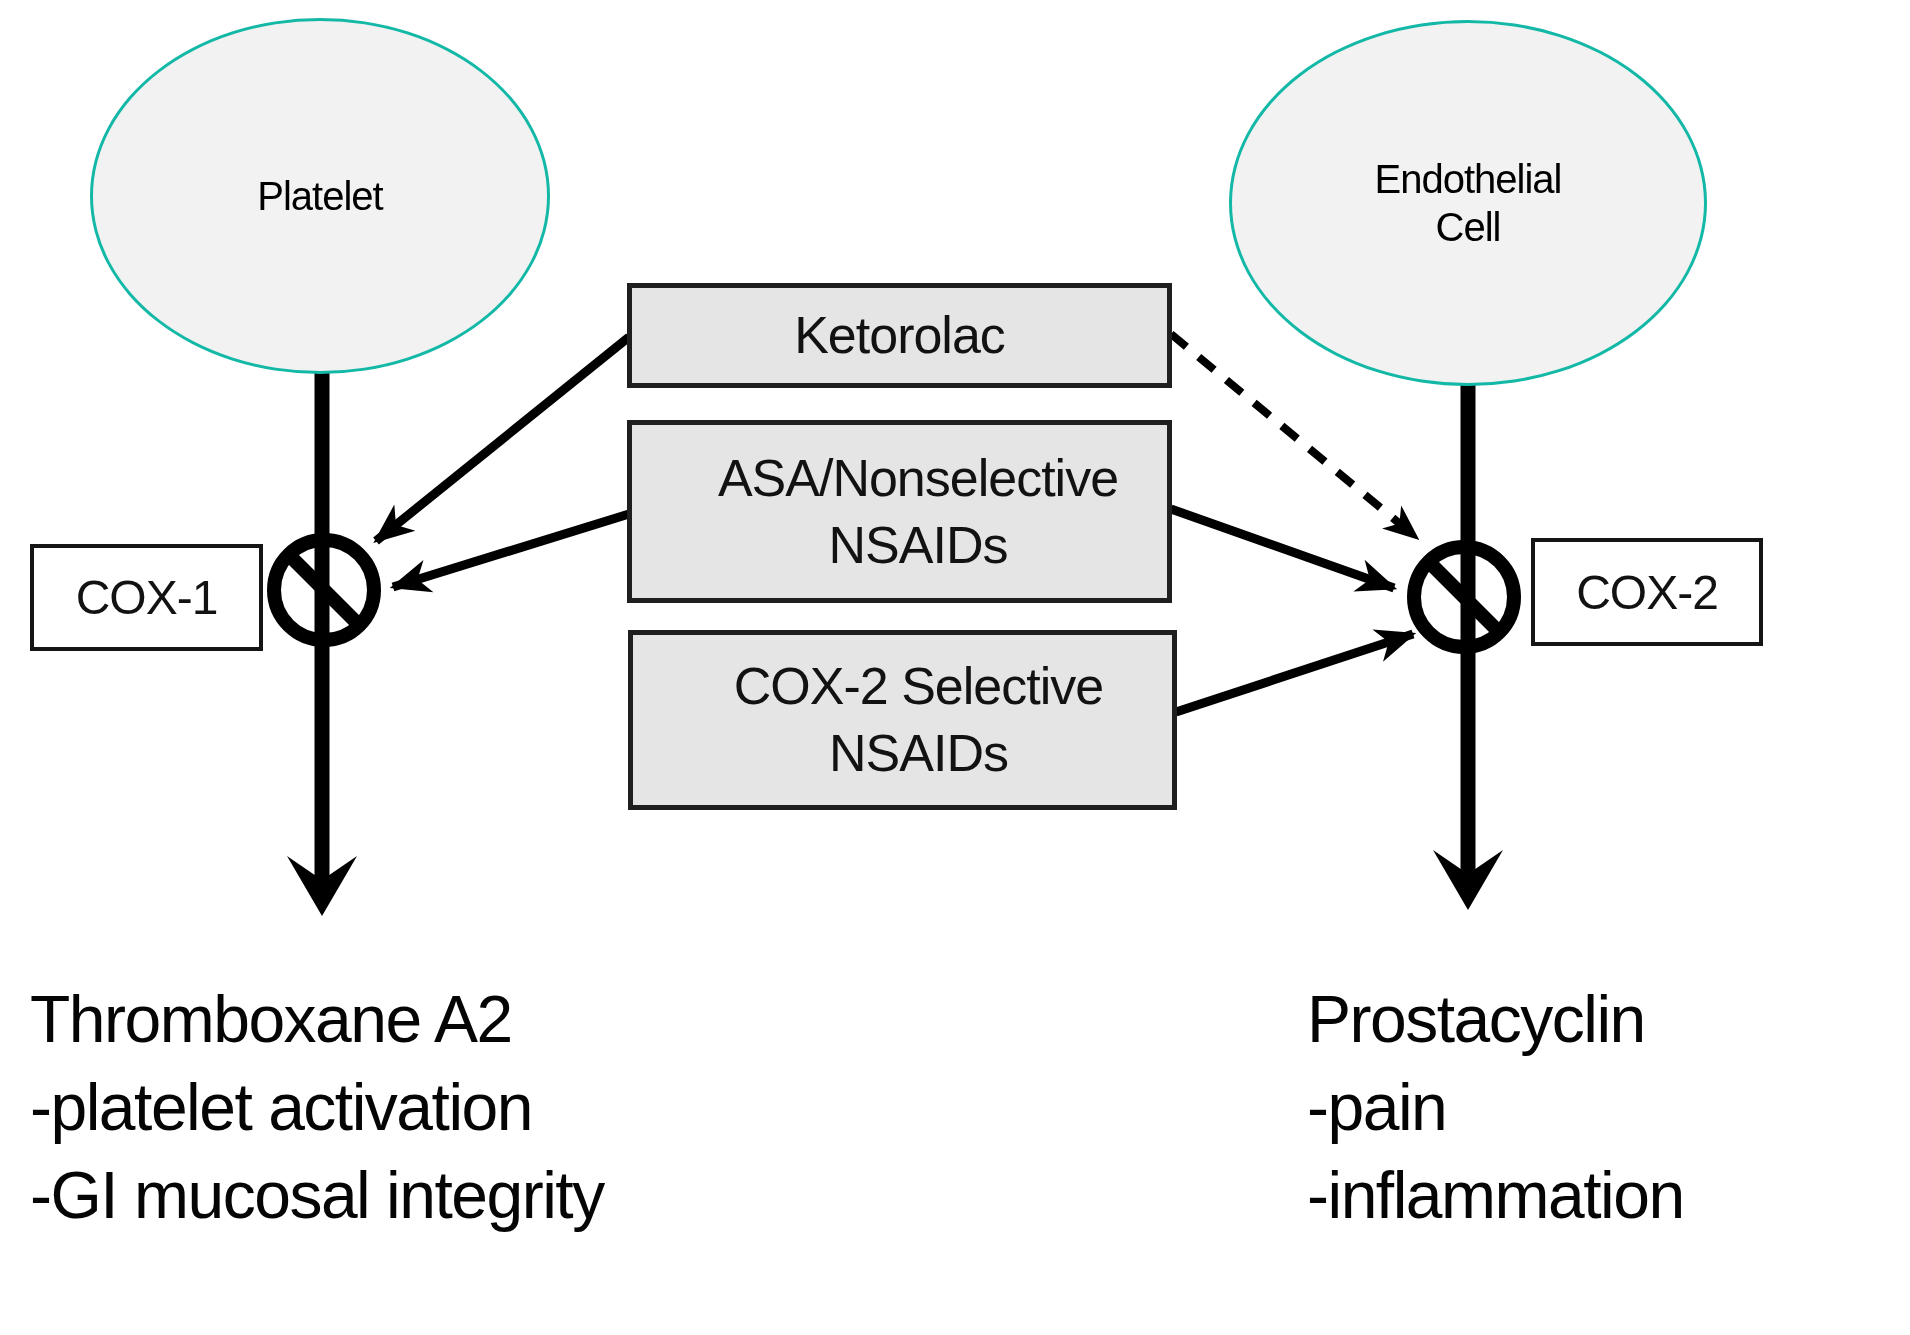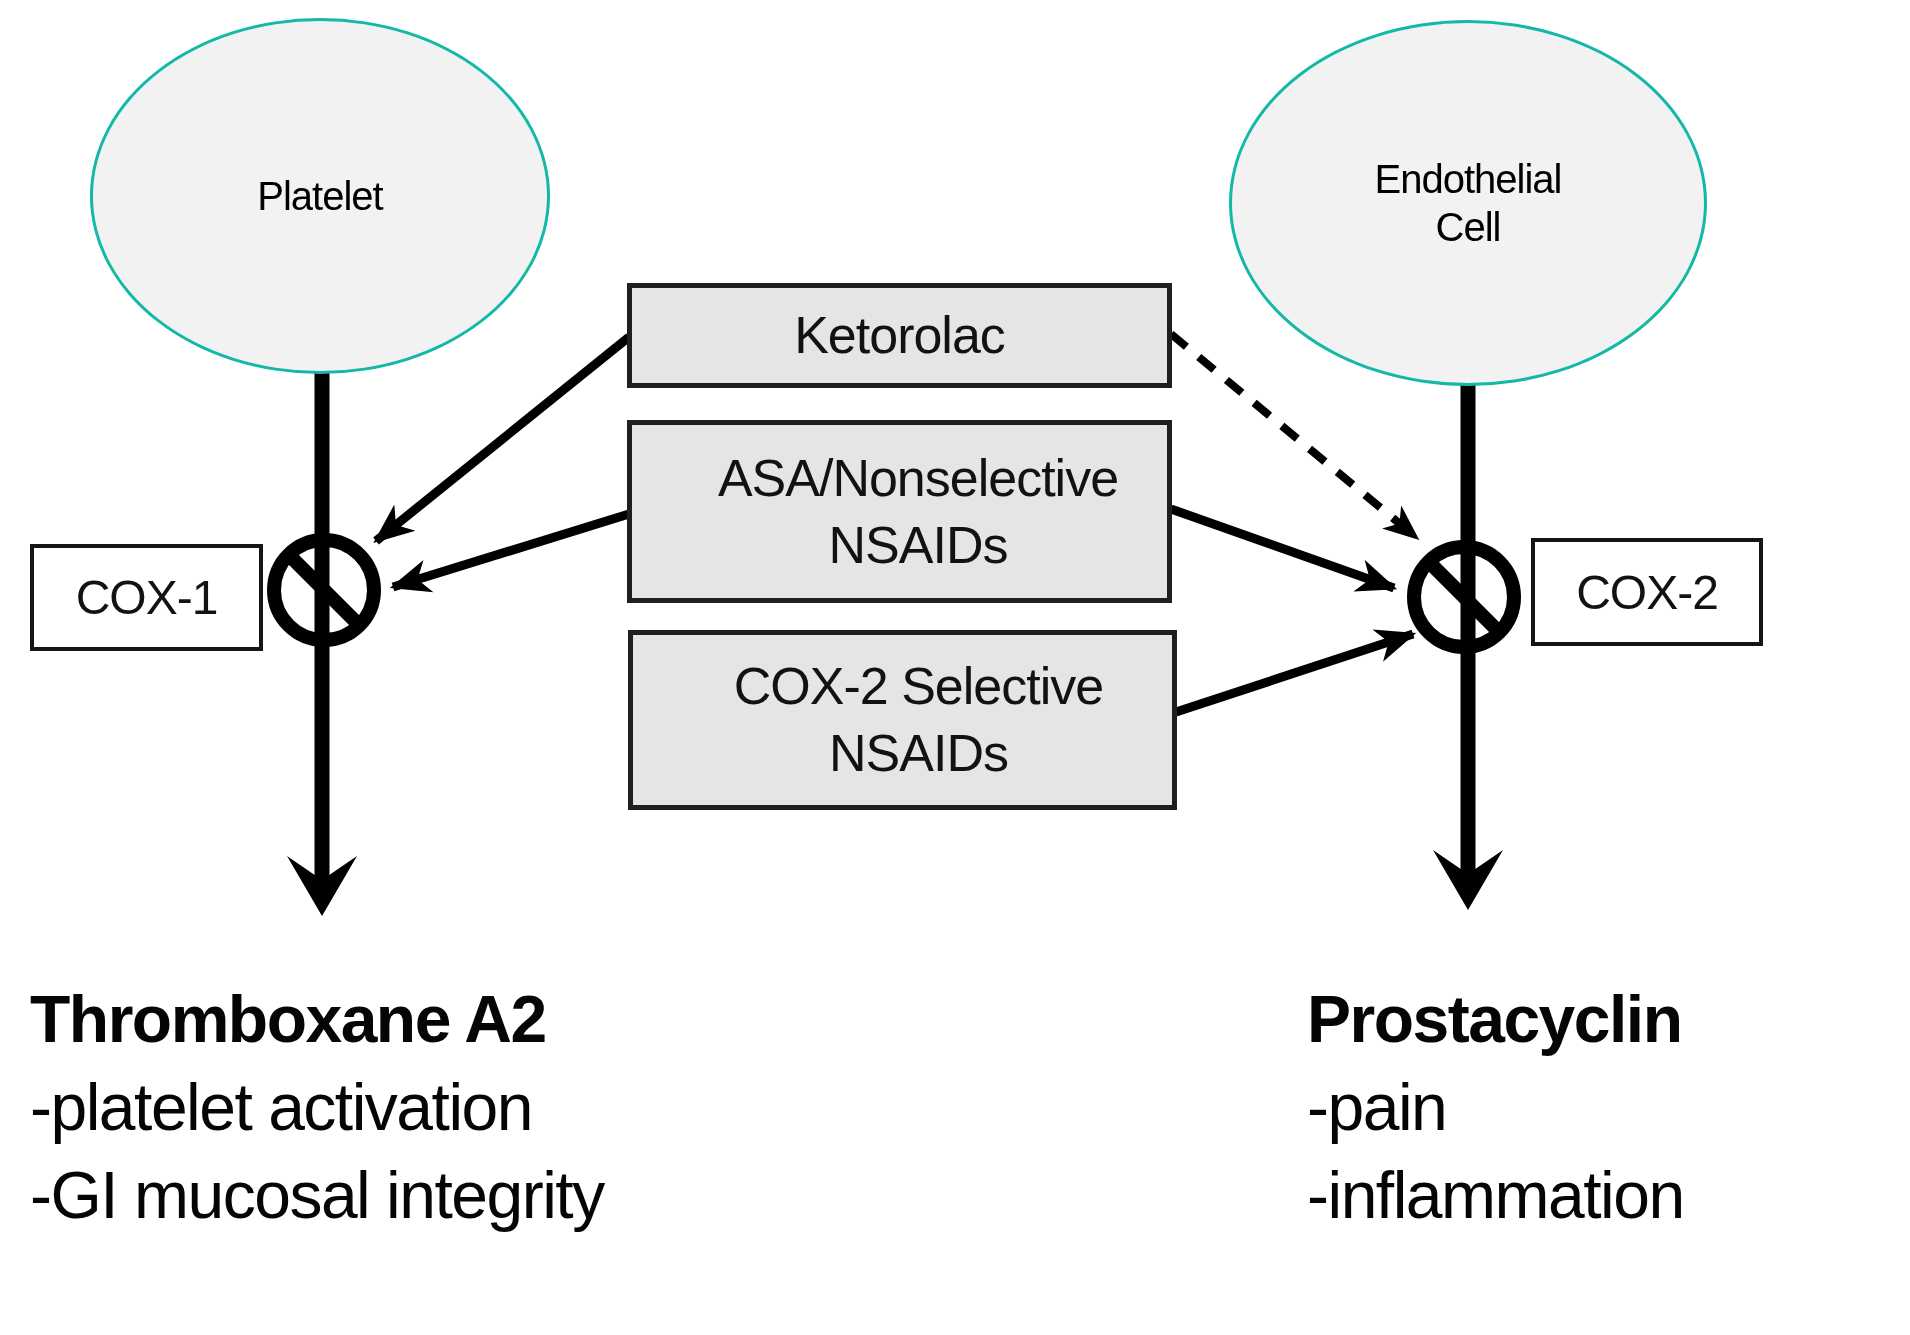--- a/index.html
+++ b/index.html
@@ -37,21 +37,21 @@
   .enzyme-box{
     background:#ffffff;
     border:4px solid #151515;
     font-size:48px;letter-spacing:-1px;color:#121212;
   }
   #cox1-box{left:30px;top:533px;width:233px;height:107px;margin-top:11px;}
   #cox2-box{left:1531px;top:538px;width:232px;height:108px;}
   .product-block{
     z-index:2;font-size:66px;line-height:88px;letter-spacing:-1.5px;color:#050505;
   }
-  .product-title{font-weight:bold;}
+  .product-title{font-weight:normal;}
   #thromboxane-block{left:30px;top:975px;}
   #prostacyclin-block{left:1307px;top:975px;}
 </style>
 </head>
 <body>
 
 <svg id="connections" class="abs" width="1910" height="1335" viewBox="0 0 1910 1335">
   <defs>
     <marker id="arrowhead" viewBox="0 0 12 10" refX="11" refY="5" markerWidth="4.5" markerHeight="4.5" orient="auto-start-reverse" markerUnits="strokeWidth">
       <path d="M0,0 L12,5 L0,10 L3.4,5 Z" fill="#000"></path>

